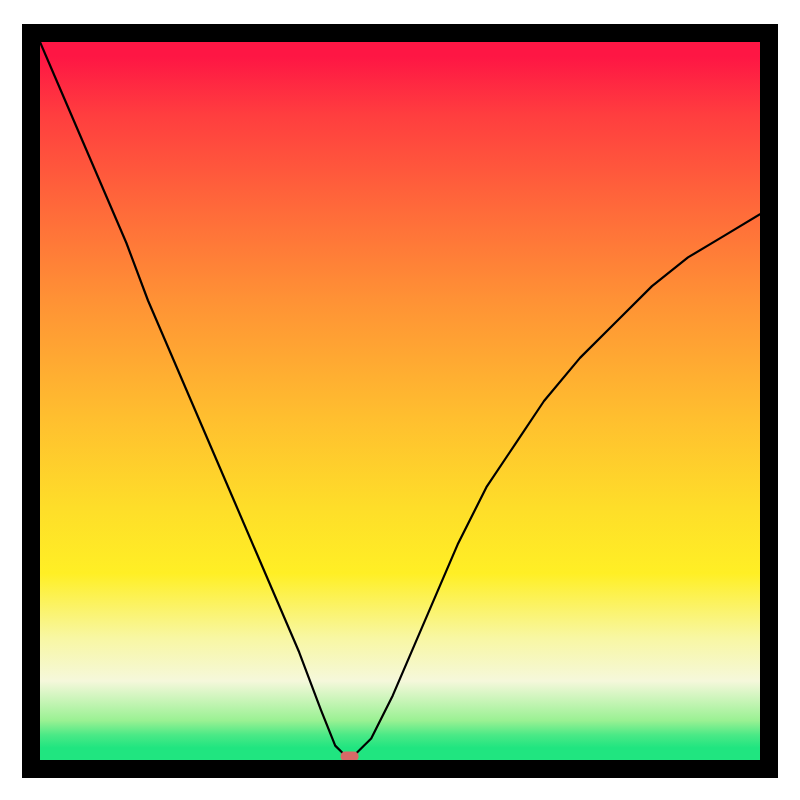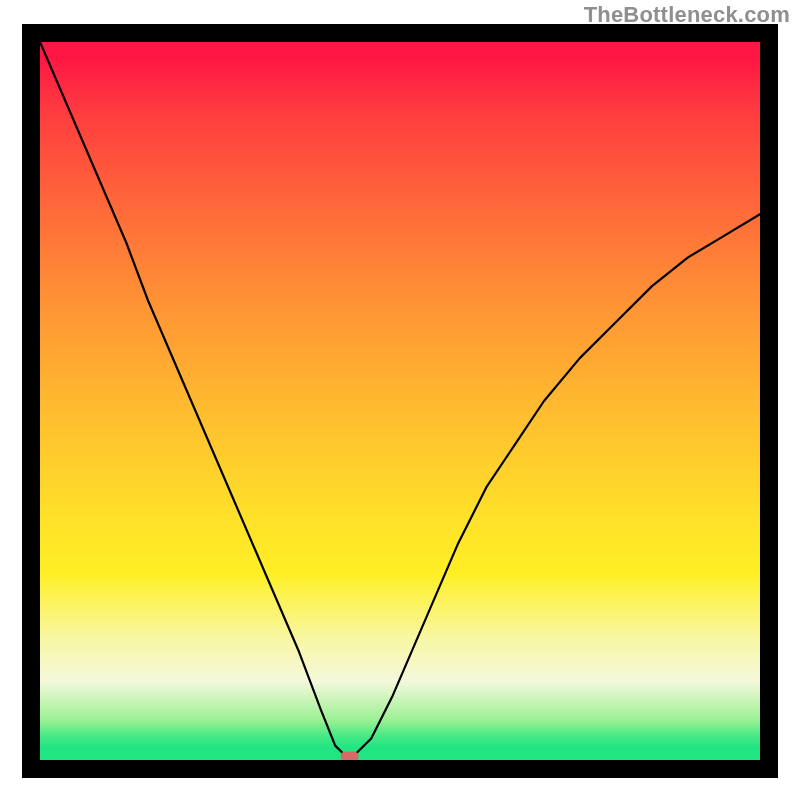--- a/index.html
+++ b/index.html
@@ -71,21 +71,20 @@
   }
   .curve .marker {
     fill: #d76a67;
   }
 </style>
 </head>
 <body>
 
 <div class="wrapper">
 
-  <div class="watermark">TheBottleneck.com</div>
 
   <div class="chart-border">
     <div class="plot-area">
       <svg class="curve" viewBox="0 0 720 718" preserveAspectRatio="none">
         <path d="M0.0 0.0 L21.6 50.3 L43.2 100.5 L64.8 150.8 L86.4 201.0 L108.0 258.5 L129.6 308.7 L151.2 359.0 L172.8 409.3 L194.4 459.5 L216.0 509.8 L237.6 560.0 L259.2 610.3 L280.8 667.7 L295.2 703.6 L302.4 710.8 L309.6 714.4 L316.8 710.8 L331.2 696.5 L352.8 653.4 L374.4 603.1 L396.0 552.9 L417.6 502.6 L446.4 445.2 L475.2 402.1 L504.0 359.0 L540.0 315.9 L576.0 280.0 L612.0 244.1 L648.0 215.4 L684.0 193.9 L720.0 172.3"></path>
         <rect class="marker" width="18" height="10" rx="5" ry="5" y="709.4" x="300.6"></rect>
       </svg>
     </div>
   </div>
 

